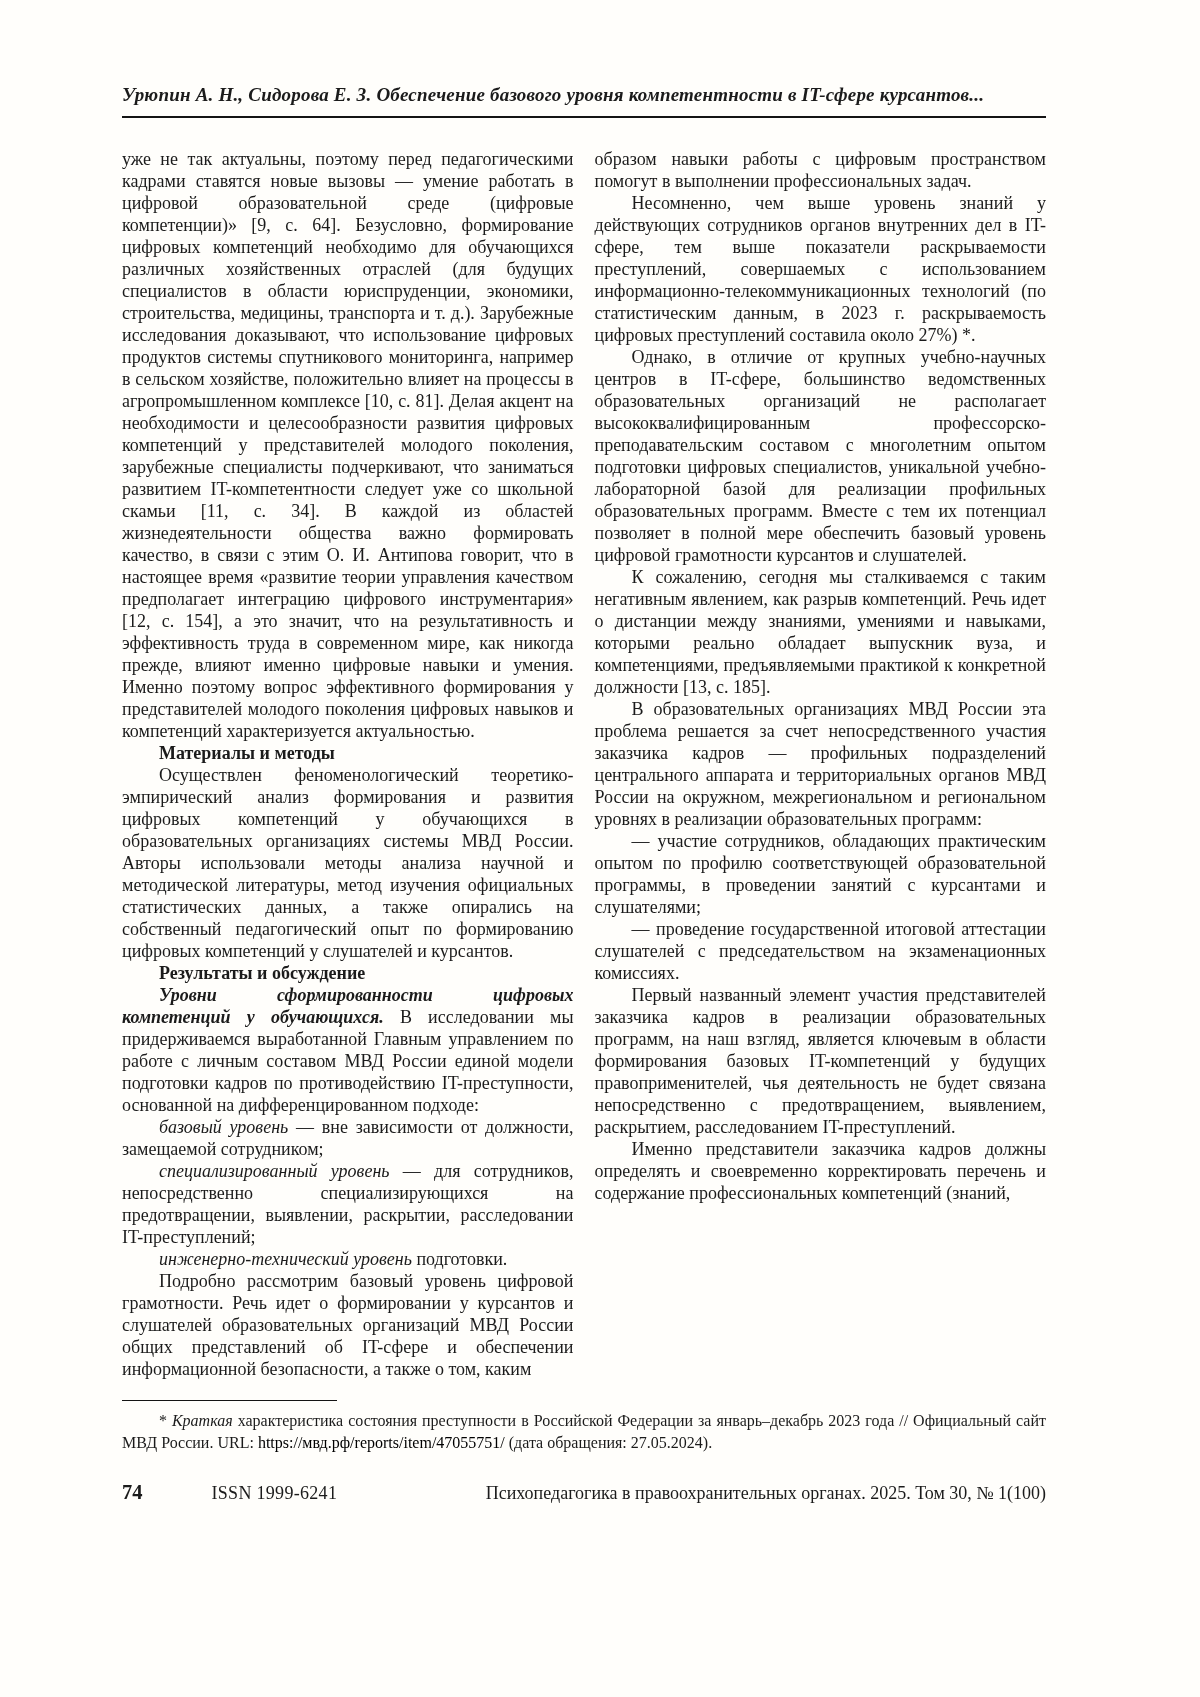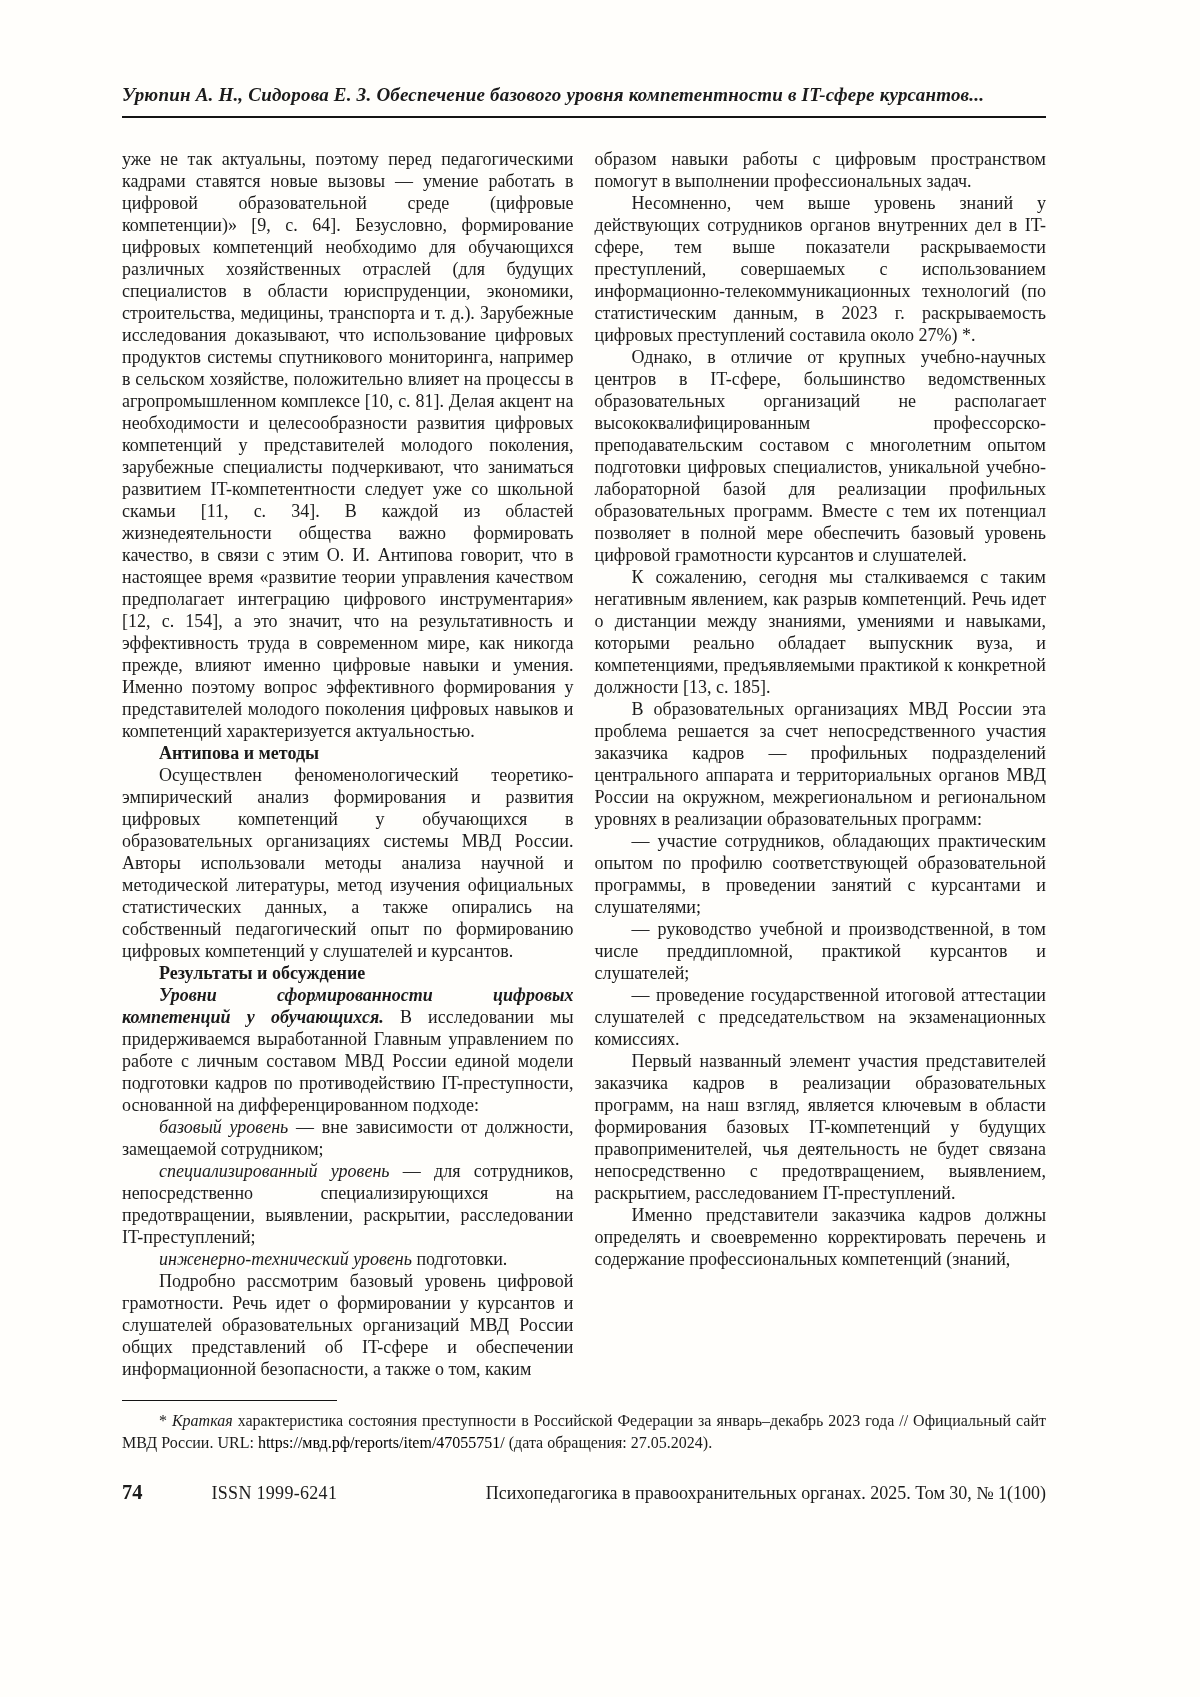--- a/index.html
+++ b/index.html
@@ -76,38 +76,37 @@
 <div class="page">
 
   <header>
     <div class="running-title">Урюпин А. Н., Сидорова Е. З. Обеспечение базового уровня компетентности в IT-сфере курсантов...</div>
   </header>
 
   <main class="columns">
 
     <section class="col">
       <p>уже не так актуальны, поэтому перед педагогическими кадрами ставятся новые вызовы — умение работать в цифровой образовательной среде (цифровые компетенции)» [9, с. 64]. Безусловно, формирование цифровых компетенций необходимо для обучающихся различных хозяйственных отраслей (для будущих специалистов в области юриспруденции, экономики, строительства, медицины, транспорта и т. д.). Зарубежные исследования доказывают, что использование цифровых продуктов системы спутникового мониторинга, например в сельском хозяйстве, положительно влияет на процессы в агропромышленном комплексе [10, с. 81]. Делая акцент на необходимости и целесообразности развития цифровых компетенций у представителей молодого поколения, зарубежные специалисты подчеркивают, что заниматься развитием IT-компетентности следует уже со школьной скамьи [11, с. 34]. В каждой из областей жизнедеятельности общества важно формировать качество, в связи с этим О. И. Антипова говорит, что в настоящее время «развитие теории управления качеством предполагает интеграцию цифрового инструментария» [12, с. 154], а это значит, что на результативность и эффективность труда в современном мире, как никогда прежде, влияют именно цифровые навыки и умения. Именно поэтому вопрос эффективного формирования у представителей молодого поколения цифровых навыков и компетенций характеризуется актуальностью.</p>
-      <p class="indent heading">Антипова и методы</p>
+      <p class="indent heading">Материалы и методы</p>
       <p class="indent">Осуществлен феноменологический теоретико-эмпирический анализ формирования и развития цифровых компетенций у обучающихся в образовательных организациях системы МВД России. Авторы использовали методы анализа научной и методической литературы, метод изучения официальных статистических данных, а также опирались на собственный педагогический опыт по формированию цифровых компетенций у слушателей и курсантов.</p>
       <p class="indent heading">Результаты и обсуждение</p>
       <p class="indent"><span class="bold-italic">Уровни сформированности цифровых компетенций у обучающихся.</span><span> В исследовании мы придерживаемся выработанной Главным управлением по работе с личным составом МВД России единой модели подготовки кадров по противодействию IT-преступности, основанной на дифференцированном подходе:</span></p>
       <p class="indent"><span class="italic">базовый уровень</span><span> — вне зависимости от должности, замещаемой сотрудником;</span></p>
       <p class="indent"><span class="italic">специализированный уровень</span><span> — для сотрудников, непосредственно специализирующихся на предотвращении, выявлении, раскрытии, расследовании IT-преступлений;</span></p>
       <p class="indent"><span class="italic">инженерно-технический уровень</span><span> подготовки.</span></p>
       <p class="indent">Подробно рассмотрим базовый уровень цифровой грамотности. Речь идет о формировании у курсантов и слушателей образовательных организаций МВД России общих представлений об IT-сфере и обеспечении информационной безопасности, а также о том, каким</p>
     </section>
 
     <section class="col">
       <p>образом навыки работы с цифровым пространством помогут в выполнении профессиональных задач.</p>
       <p class="indent">Несомненно, чем выше уровень знаний у действующих сотрудников органов внутренних дел в IT-сфере, тем выше показатели раскрываемости преступлений, совершаемых с использованием информационно-телекоммуникационных технологий (по статистическим данным, в 2023 г. раскрываемость цифровых преступлений составила около 27%) *.</p>
       <p class="indent">Однако, в отличие от крупных учебно-научных центров в IT-сфере, большинство ведомственных образовательных организаций не располагает высококвалифицированным профессорско-преподавательским составом с многолетним опытом подготовки цифровых специалистов, уникальной учебно-лабораторной базой для реализации профильных образовательных программ. Вместе с тем их потенциал позволяет в полной мере обеспечить базовый уровень цифровой грамотности курсантов и слушателей.</p>
       <p class="indent">К сожалению, сегодня мы сталкиваемся с таким негативным явлением, как разрыв компетенций. Речь идет о дистанции между знаниями, умениями и навыками, которыми реально обладает выпускник вуза, и компетенциями, предъявляемыми практикой к конкретной должности [13, с. 185].</p>
       <p class="indent">В образовательных организациях МВД России эта проблема решается за счет непосредственного участия заказчика кадров — профильных подразделений центрального аппарата и территориальных органов МВД России на окружном, межрегиональном и региональном уровнях в реализации образовательных программ:</p>
       <p class="indent">— участие сотрудников, обладающих практическим опытом по профилю соответствующей образовательной программы, в проведении занятий с курсантами и слушателями;</p>
-      <p class="indent">— руководство учебной и производственной, в том числе преддипломной, практикой курсантов и слушателей;</p>
       <p class="indent">— проведение государственной итоговой аттестации слушателей с председательством на экзаменационных комиссиях.</p>
       <p class="indent">Первый названный элемент участия представителей заказчика кадров в реализации образовательных программ, на наш взгляд, является ключевым в области формирования базовых IT-компетенций у будущих правоприменителей, чья деятельность не будет связана непосредственно с предотвращением, выявлением, раскрытием, расследованием IT-преступлений.</p>
       <p class="indent">Именно представители заказчика кадров должны определять и своевременно корректировать перечень и содержание профессиональных компетенций (знаний,</p>
     </section>
 
   </main>
 
   <footer>
     <div class="footnote-rule"></div>
     <p class="footnote"><span>*</span> <span class="italic">Краткая</span> <span>характеристика состояния преступности в Российской Федерации за январь–декабрь 2023 года // Официальный сайт МВД России. URL: </span><span class="footnote-url">https://мвд.рф/reports/item/47055751/</span><span> (дата обращения: 27.05.2024).</span></p>

